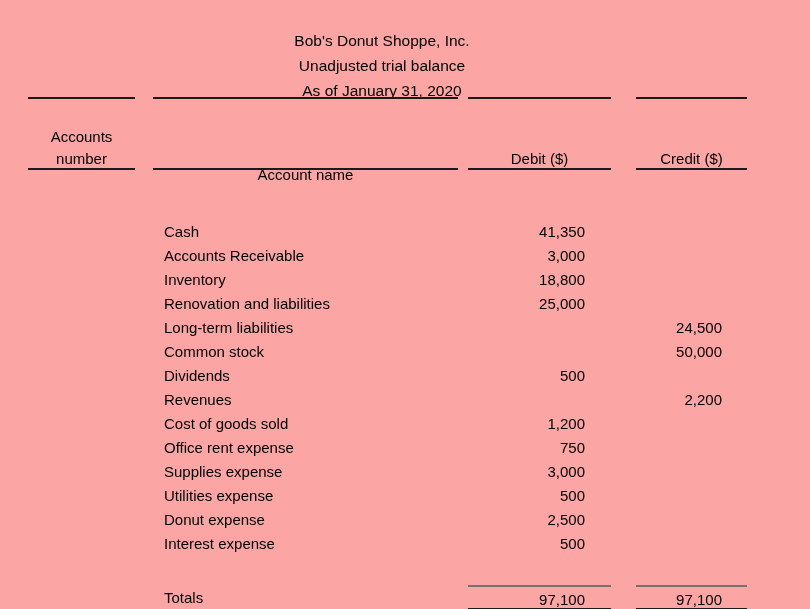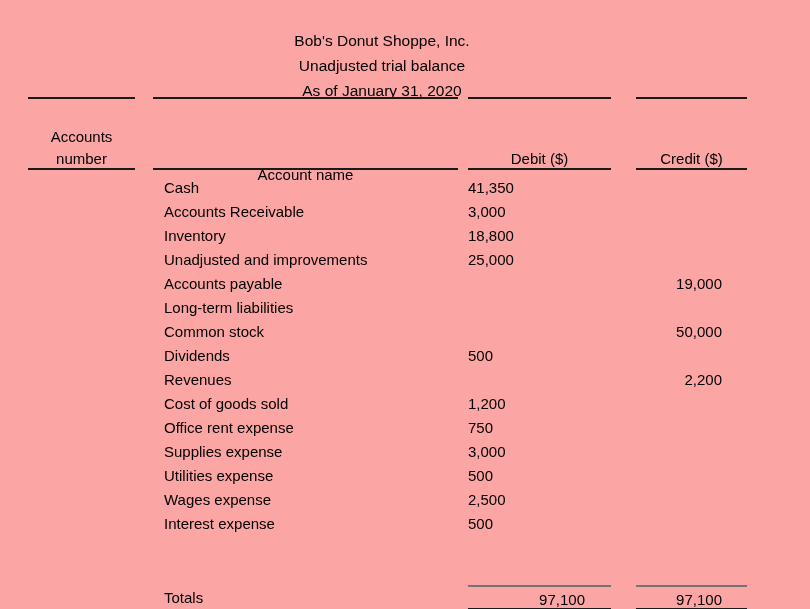--- a/index.html
+++ b/index.html
@@ -70,35 +70,36 @@
   }
   .row {
     position: relative;
     height: 24px;
   }
   .cell {
     position: absolute;
     font-size: 15px;
     line-height: 24px;
     white-space: nowrap;
+    margin-top: 44px;
   }
   .cell-number {
     left: 28px;
     width: 107px;
     text-align: center;
   }
   .cell-name {
     left: 164px;
     width: 300px;
     text-align: left;
   }
   .cell-debit {
     left: 468px;
     width: 117px;    
-    text-align: left;
+    text-align: right;
   }
   .cell-credit {
     left: 600px;
     width: 122px;    
     text-align: right;
   }
 
   
   .totals {
     position: absolute;
@@ -180,34 +181,29 @@
         <div class="cell cell-credit"></div>
       </div>
       <div class="row">
         <div class="cell cell-number"></div>
         <div class="cell cell-name">Inventory</div>
         <div class="cell cell-debit">18,800</div>
         <div class="cell cell-credit"></div>
       </div>
       <div class="row">
         <div class="cell cell-number"></div>
-        <div class="cell cell-name">Unadjusted and improvements</div>
+        <div class="cell cell-name">Renovation and liabilities</div>
         <div class="cell cell-debit">25,000</div>
         <div class="cell cell-credit"></div>
-      </div>
-      <div class="row">
-        <div class="cell cell-number"></div>
-        <div class="cell cell-name">Accounts payable</div>
-        <div class="cell cell-debit"></div>
-        <div class="cell cell-credit">19,000</div>
       </div>
       <div class="row">
         <div class="cell cell-number"></div>
         <div class="cell cell-name">Long-term liabilities</div>
         <div class="cell cell-debit"></div>
+        <div class="cell cell-credit">24,500</div>
       </div>
       <div class="row">
         <div class="cell cell-number"></div>
         <div class="cell cell-name">Common stock</div>
         <div class="cell cell-debit"></div>
         <div class="cell cell-credit">50,000</div>
       </div>
       <div class="row">
         <div class="cell cell-number"></div>
         <div class="cell cell-name">Dividends</div>
@@ -239,21 +235,21 @@
         <div class="cell cell-credit"></div>
       </div>
       <div class="row">
         <div class="cell cell-number"></div>
         <div class="cell cell-name">Utilities expense</div>
         <div class="cell cell-debit">500</div>
         <div class="cell cell-credit"></div>
       </div>
       <div class="row">
         <div class="cell cell-number"></div>
-        <div class="cell cell-name">Wages expense</div>
+        <div class="cell cell-name">Donut expense</div>
         <div class="cell cell-debit">2,500</div>
         <div class="cell cell-credit"></div>
       </div>
       <div class="row">
         <div class="cell cell-number"></div>
         <div class="cell cell-name">Interest expense</div>
         <div class="cell cell-debit">500</div>
         <div class="cell cell-credit"></div>
       </div>
     </div>

